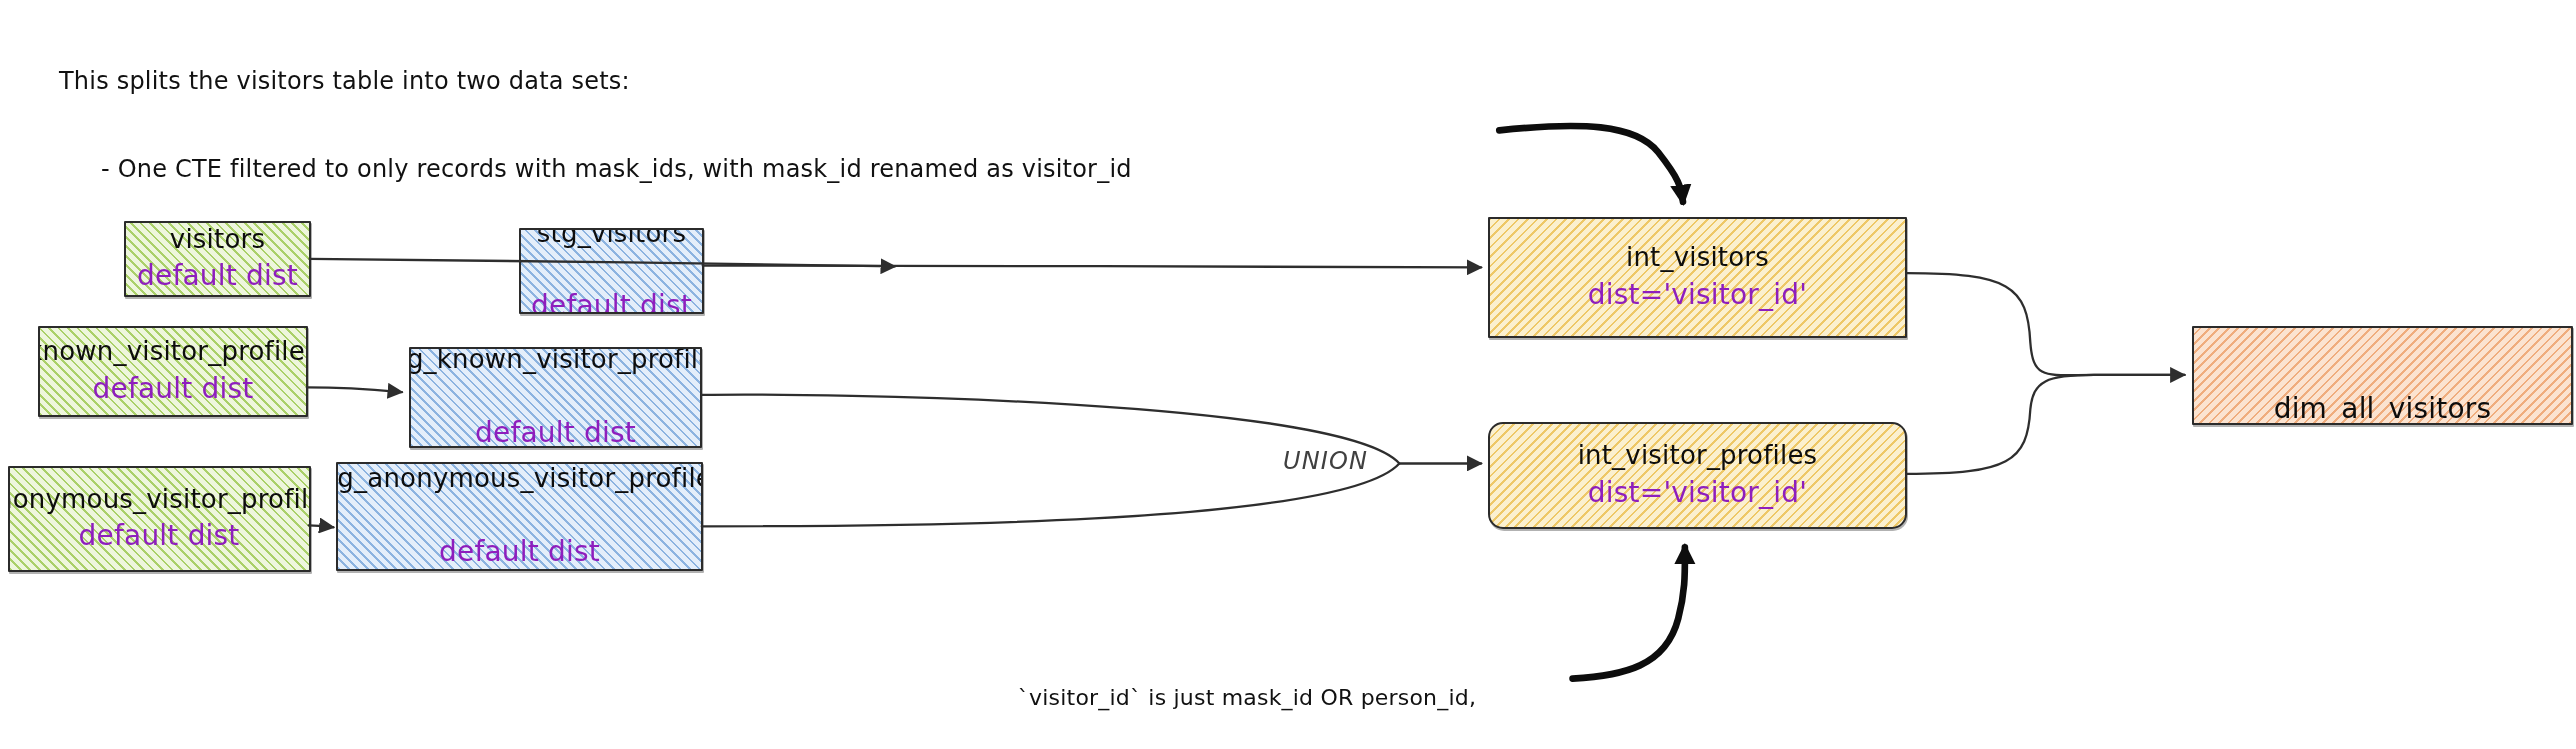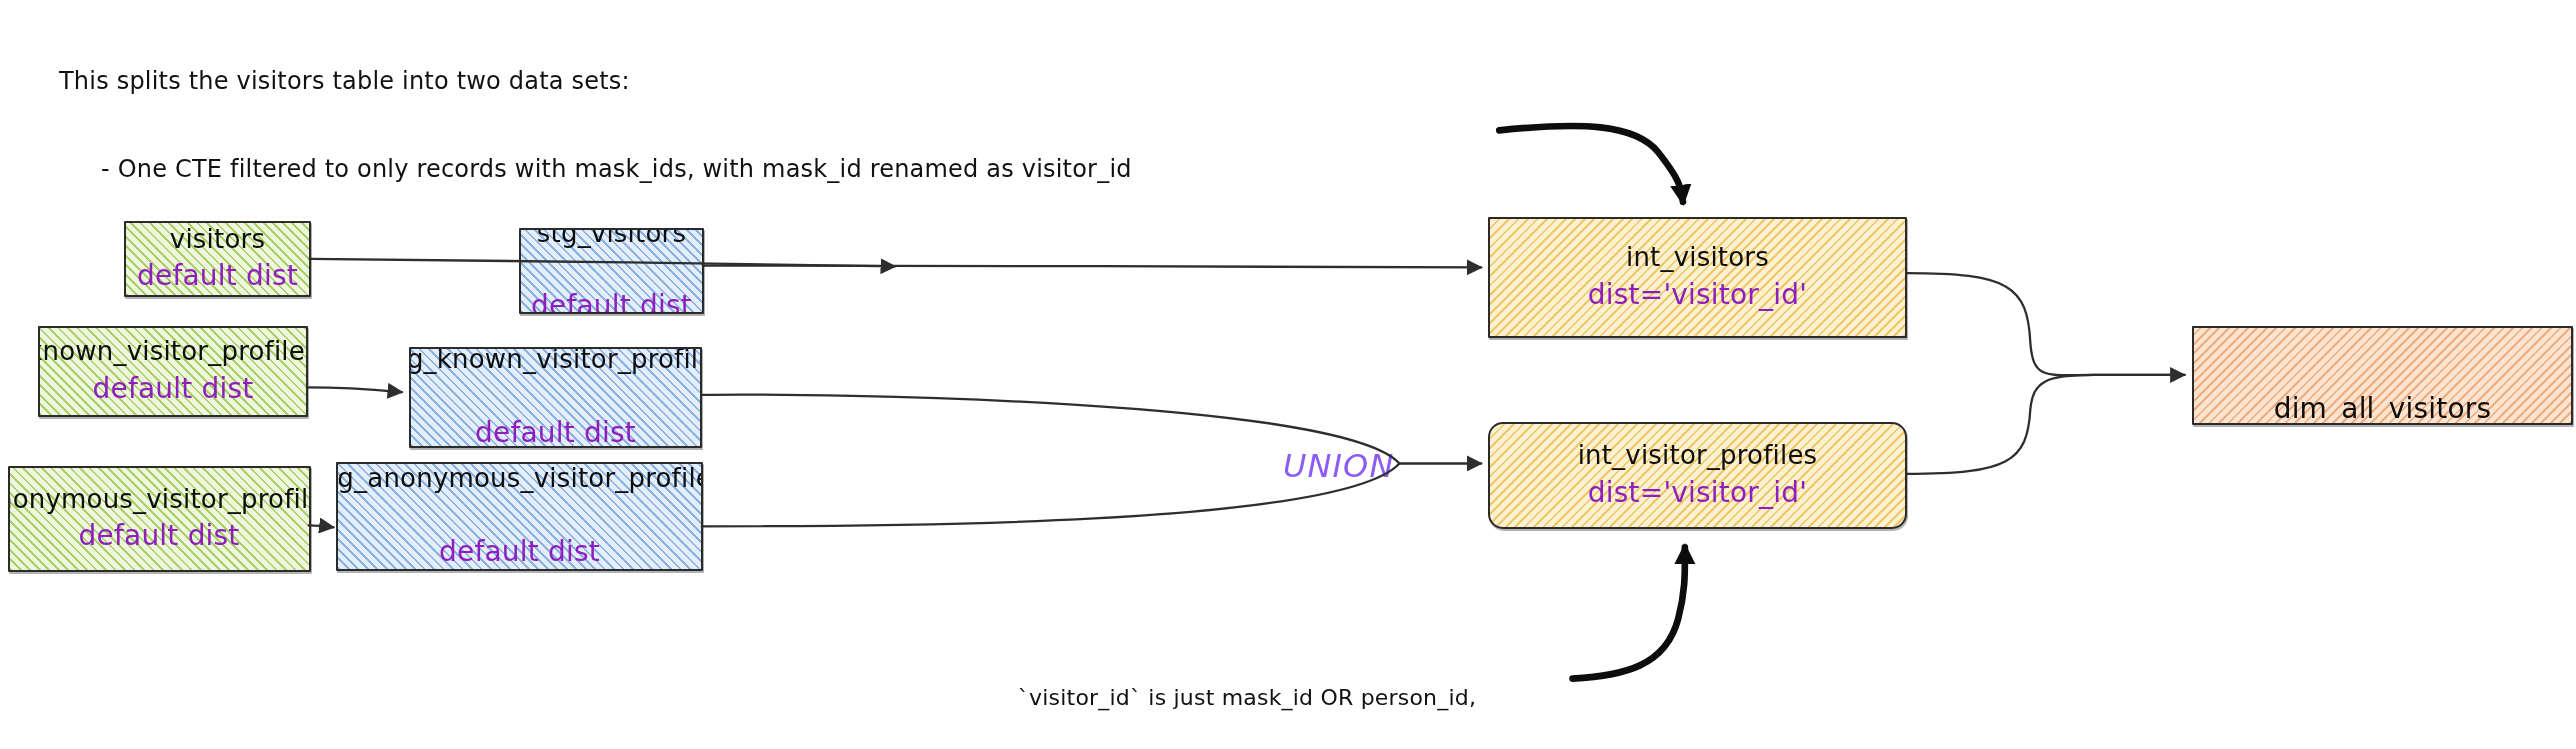--- a/index.html
+++ b/index.html
@@ -51,23 +51,23 @@
     text-align: center;
     width: 628px;
   }
   #note-bottom .line { white-space: pre; }
 
   
   #union-label {
     position: absolute;
     left: 1283px;
     top: 447px;
-    font-size: 32px;
+    font-size: 24px;
     font-style: italic;
-    color: #8b5cf6;
+    color: #404040;
     letter-spacing: 1.1px;
   }
 
   
   .node {
     position: absolute;
     box-sizing: border-box;
     border: 2.1px solid #2b2b2b;
     border-radius: 1px;
     display: flex;

